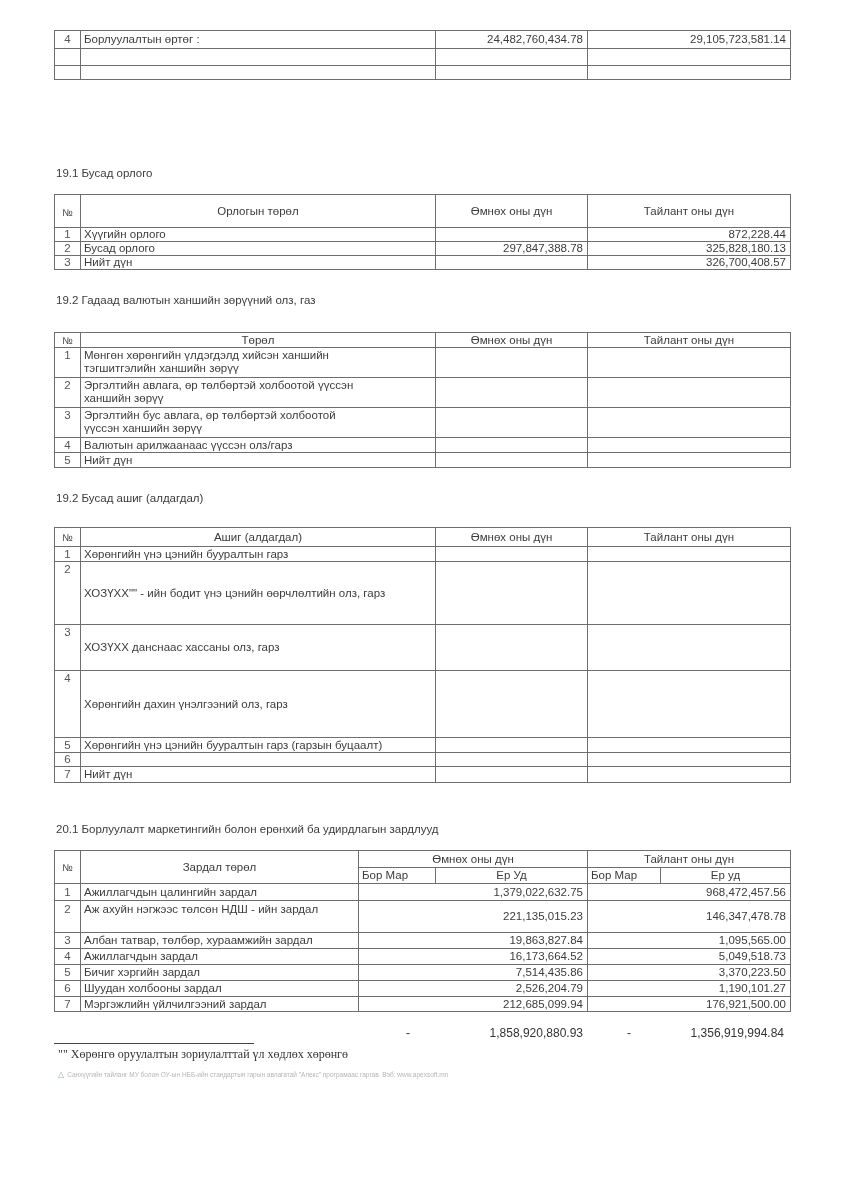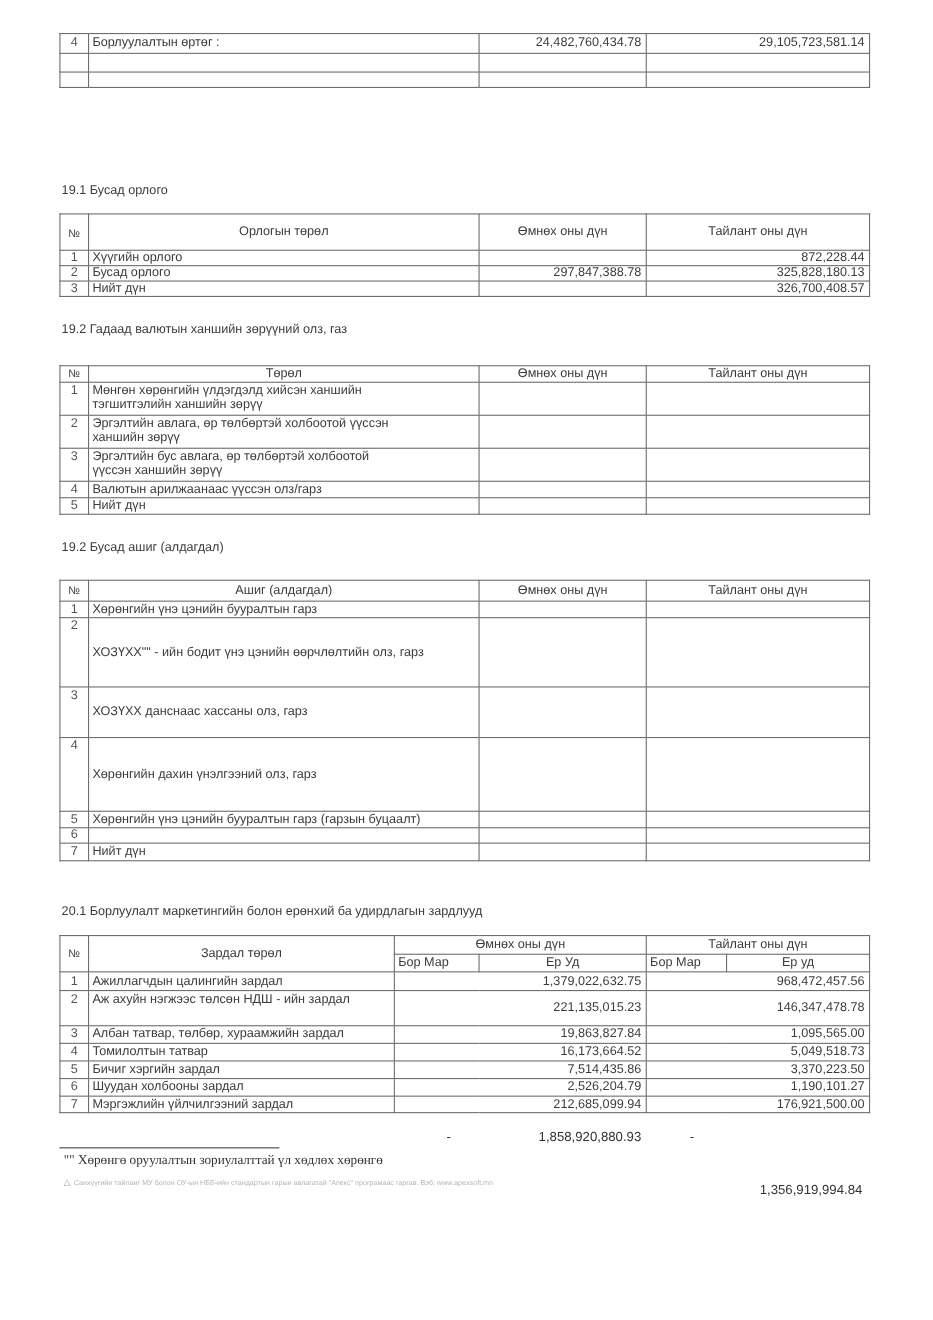--- a/index.html
+++ b/index.html
@@ -237,21 +237,21 @@
   <tr style="height:16px">
     <td class="num">3</td>
     <td>Албан татвар, төлбөр, хураамжийн зардал</td>
     <td class="amt" style="border-right:none"></td>
     <td class="amt" style="border-left:none">19,863,827.84</td>
     <td class="amt" style="border-right:none"></td>
     <td class="amt" style="border-left:none">1,095,565.00</td>
   </tr>
   <tr style="height:16px">
     <td class="num">4</td>
-    <td>Томилолтын татвар</td>
+    <td>Ажиллагчдын зардал</td>
     <td class="amt" style="border-right:none"></td>
     <td class="amt" style="border-left:none">16,173,664.52</td>
     <td class="amt" style="border-right:none"></td>
     <td class="amt" style="border-left:none">5,049,518.73</td>
   </tr>
   <tr style="height:16px">
     <td class="num">5</td>
     <td>Бичиг хэргийн зардал</td>
     <td class="amt" style="border-right:none"></td>
     <td class="amt" style="border-left:none">7,514,435.86</td>
@@ -273,20 +273,20 @@
     <td class="amt" style="border-left:none">212,685,099.94</td>
     <td class="amt" style="border-right:none"></td>
     <td class="amt" style="border-left:none">176,921,500.00</td>
   </tr>
 </tbody>
   </table>
 
 <div class="totals" style="left:406px;">-</div>
 <div class="totals" style="left:482px; width:101px; text-align:right;">1,858,920,880.93</div>
 <div class="totals" style="left:627px;">-</div>
-<div class="totals" style="left:664px; width:120px; text-align:right;margin-top:48px;">1,356,919,994.84</div>
+<div class="totals" style="left:664px; width:120px; text-align:right;">1,356,919,994.84</div>
 
 <div class="footline"></div>
 <div class="footnote">"" Хөрөнгө оруулалтын зориулалттай үл хөдлөх хөрөнгө</div>
 
 <div class="watermark">
   <span class="wm-icon">△</span><span>Санхүүгийн тайланг МУ болон ОУ-ын НББ-ийн стандартын гарын авлагатай "Апекс" програмаас гаргав. Вэб: www.apexsoft.mn</span>
 </div>
 
 </body></html>

